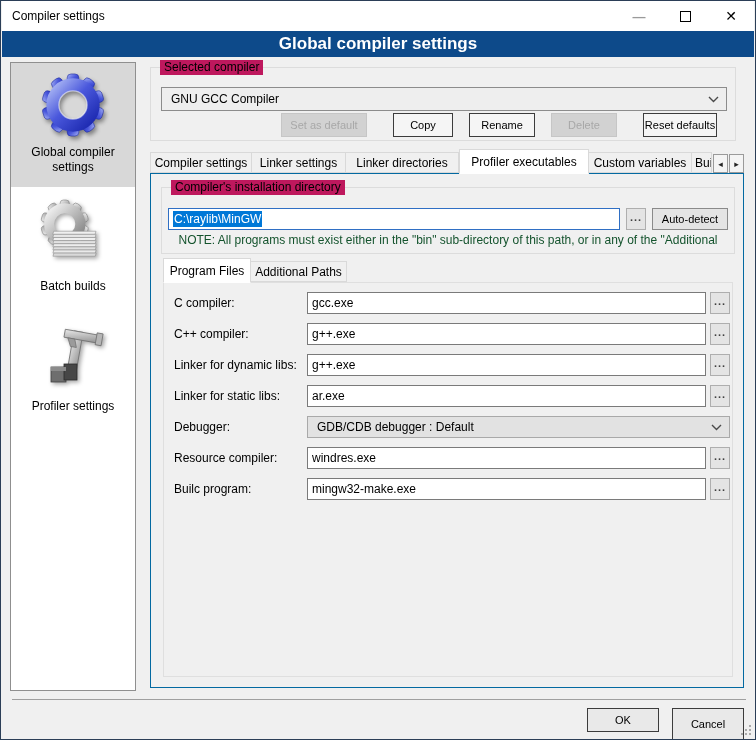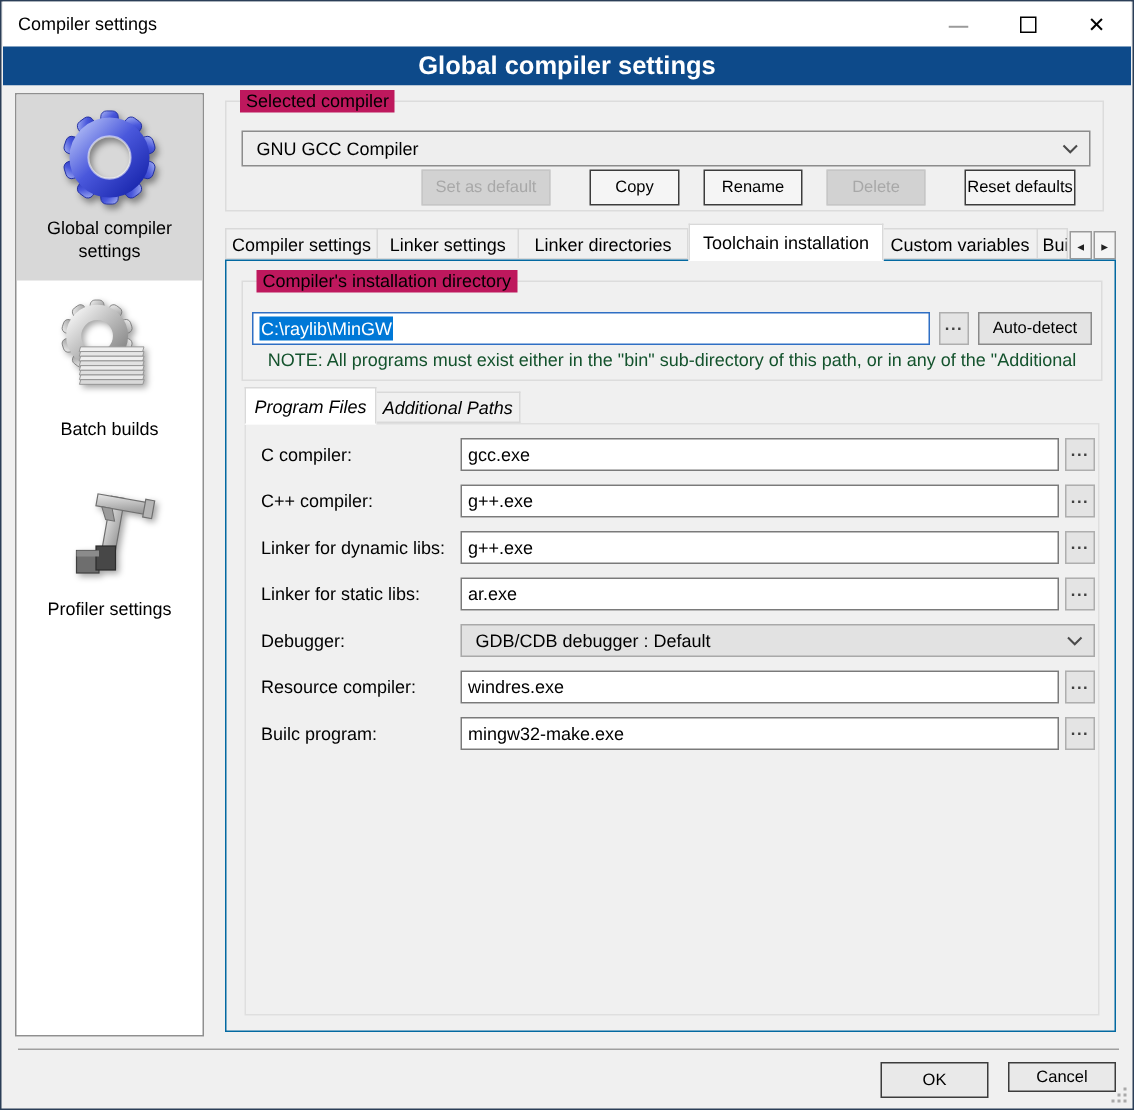--- a/index.html
+++ b/index.html
@@ -195,21 +195,21 @@
       <div class="btn" style="left:242px; top:45px; width:60px; height:24px;">Copy</div>
       <div class="btn" style="left:318px; top:45px; width:66px; height:24px;">Rename</div>
       <div class="btn disabled" style="left:400px; top:45px; width:66px; height:24px;">Delete</div>
       <div class="btn" style="left:492px; top:45px; width:74px; height:24px;">Reset defaults</div>
     </div>
 
     <div class="tabstrip" style="left:148px; top:91px; width:594px;">
       <div class="tab" style="width:102px">Compiler settings</div>
       <div class="tab" style="width:94px">Linker settings</div>
       <div class="tab" style="width:113px">Linker directories</div>
-      <div class="tab active" style="width:130px">Toolchain installation</div>
+      <div class="tab active" style="width:130px">Profiler executables</div>
       <div class="tab" style="width:103px">Custom variables</div>
       <div class="tab" style="width:20px; text-align:left; padding-left:3px;">Builc</div>
       <div class="tab-arrows">
         <div class="arrow-btn">
             <span>◂</span>
           </div>
         <div class="arrow-btn">
             <span>▸</span>
           </div>
       </div>
@@ -222,21 +222,21 @@
         <div class="textbox focused" style="left:6px; top:20px; width:452px; height:22px;">
           <span class="sel-text">C:\raylib\MinGW</span>
         </div>
         <div class="btn small-border" style="left:464px; top:20px; width:20px; height:22px;">
           <span class="browse-dots">...</span>
         </div>
         <div class="btn small-border" style="left:490px; top:20px; width:76px; height:22px; border-color:#8a8a8a; color:#000;">Auto-detect</div>
         <div class="note" style="left:6px; top:45px; width:560px;">NOTE: All programs must exist either in the "bin" sub-directory of this path, or in any of the "Additional</div>
       </div>
 
-      <div class="tabstrip" style="left:12px; top:83px;font-style:italic;">
+      <div class="tabstrip" style="left:12px; top:83px;">
         <div class="tab active" style="width:88px">Program Files</div>
         <div class="tab" style="width:96px">Additional Paths</div>
       </div>
 
       <div class="inner-panel" style="left:12px; top:108px; width:570px; height:395px;">
 
         <span class="field-label" style="left:10px; top:9px;">C compiler:</span>
         <div class="textbox" style="left:143px; top:9px; width:399px; height:22px;">
             <span>gcc.exe</span>
           </div>
@@ -292,17 +292,17 @@
           </div>
         <div class="btn small-border" style="left:546px; top:195px; width:20px; height:22px;">
             <span class="browse-dots">...</span>
           </div>
 
       </div>
     </div>
 
     <div class="separator" style="left:10px; top:642px; width:734px;"></div>
     <div class="btn gray" style="left:585px; top:651px; width:72px; height:24px;">OK</div>
-    <div class="btn gray" style="left:670px; top:651px; width:72px; height:20px;">Cancel</div>
+    <div class="btn gray" style="left:670px; top:651px; width:72px; height:32px;">Cancel</div>
   </div>
 
   <div class="grip"></div>
 </div>
 
 </body></html>

